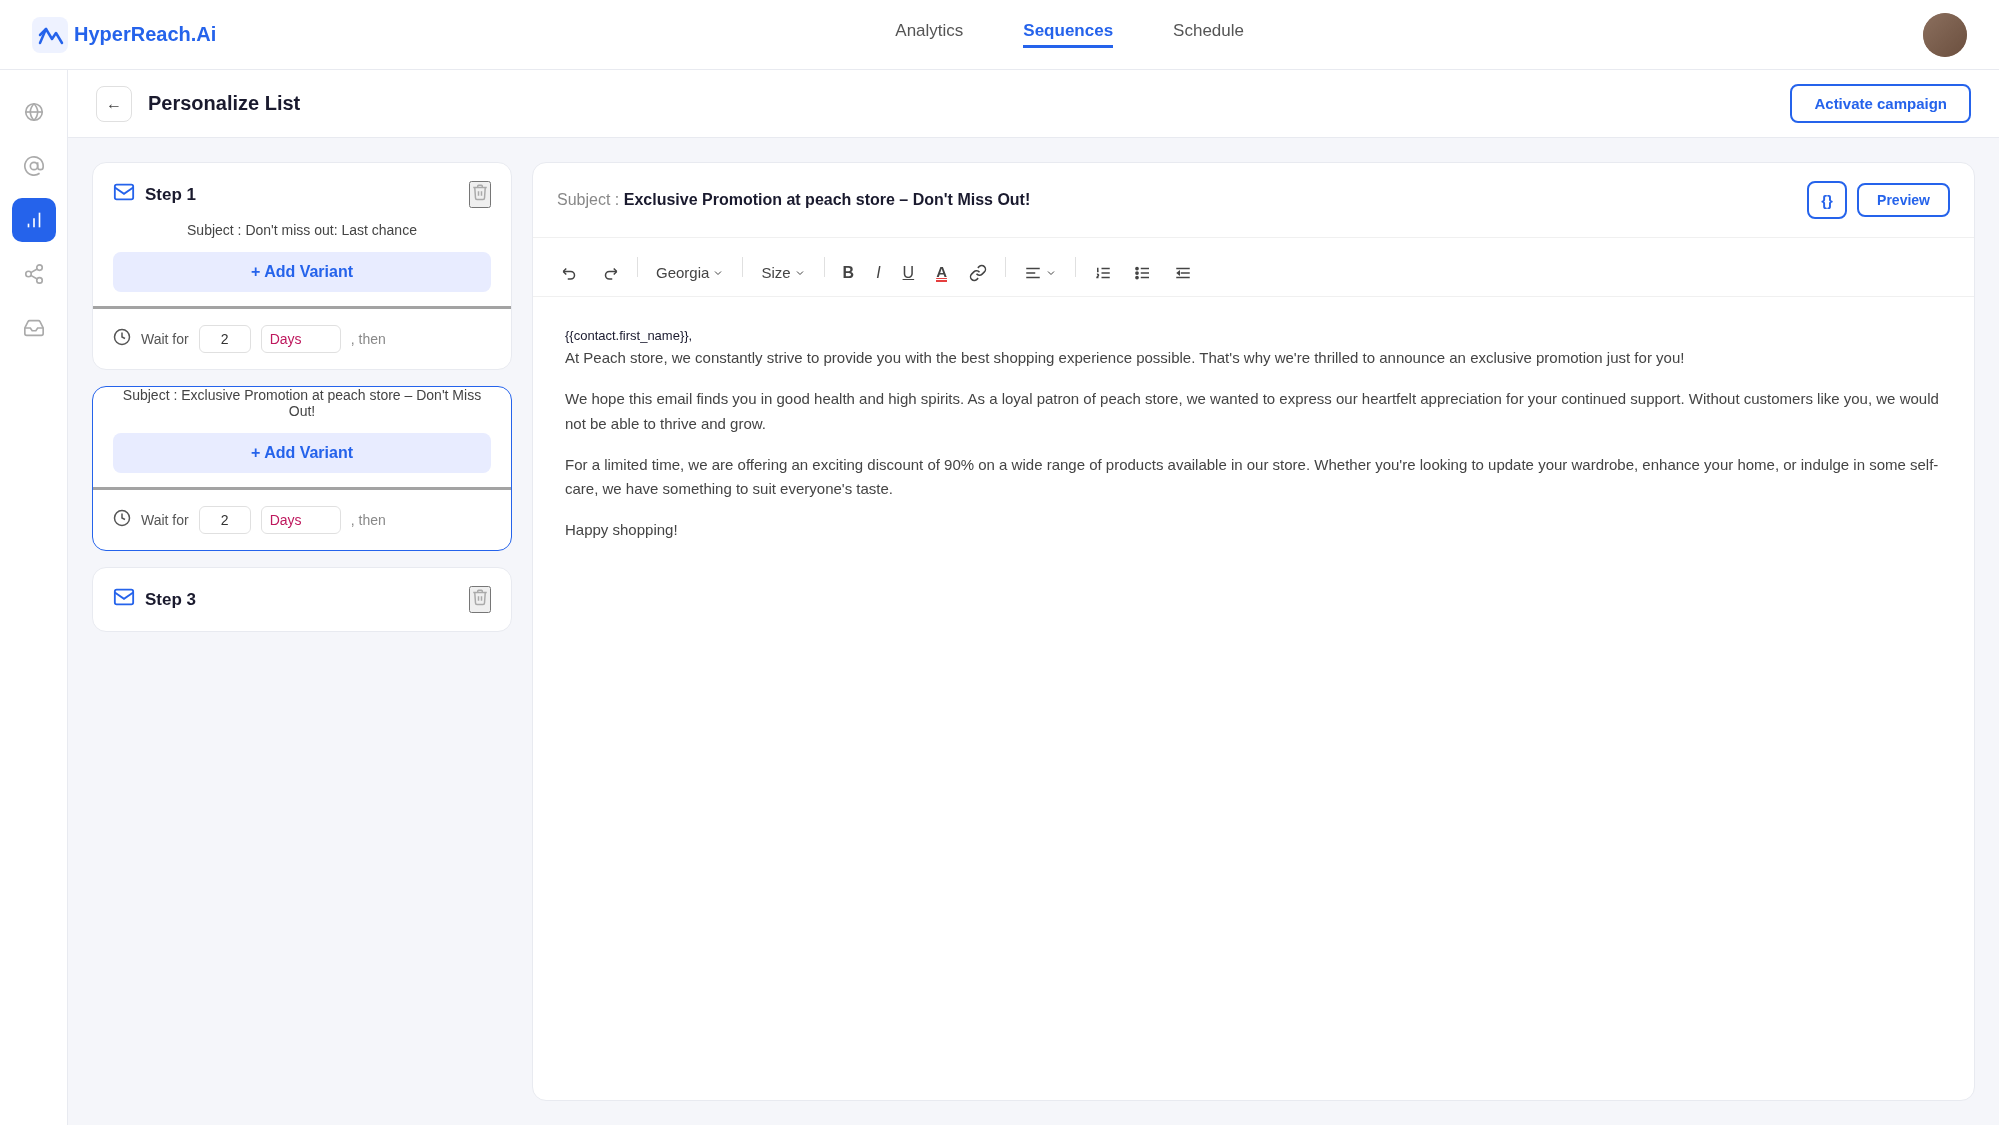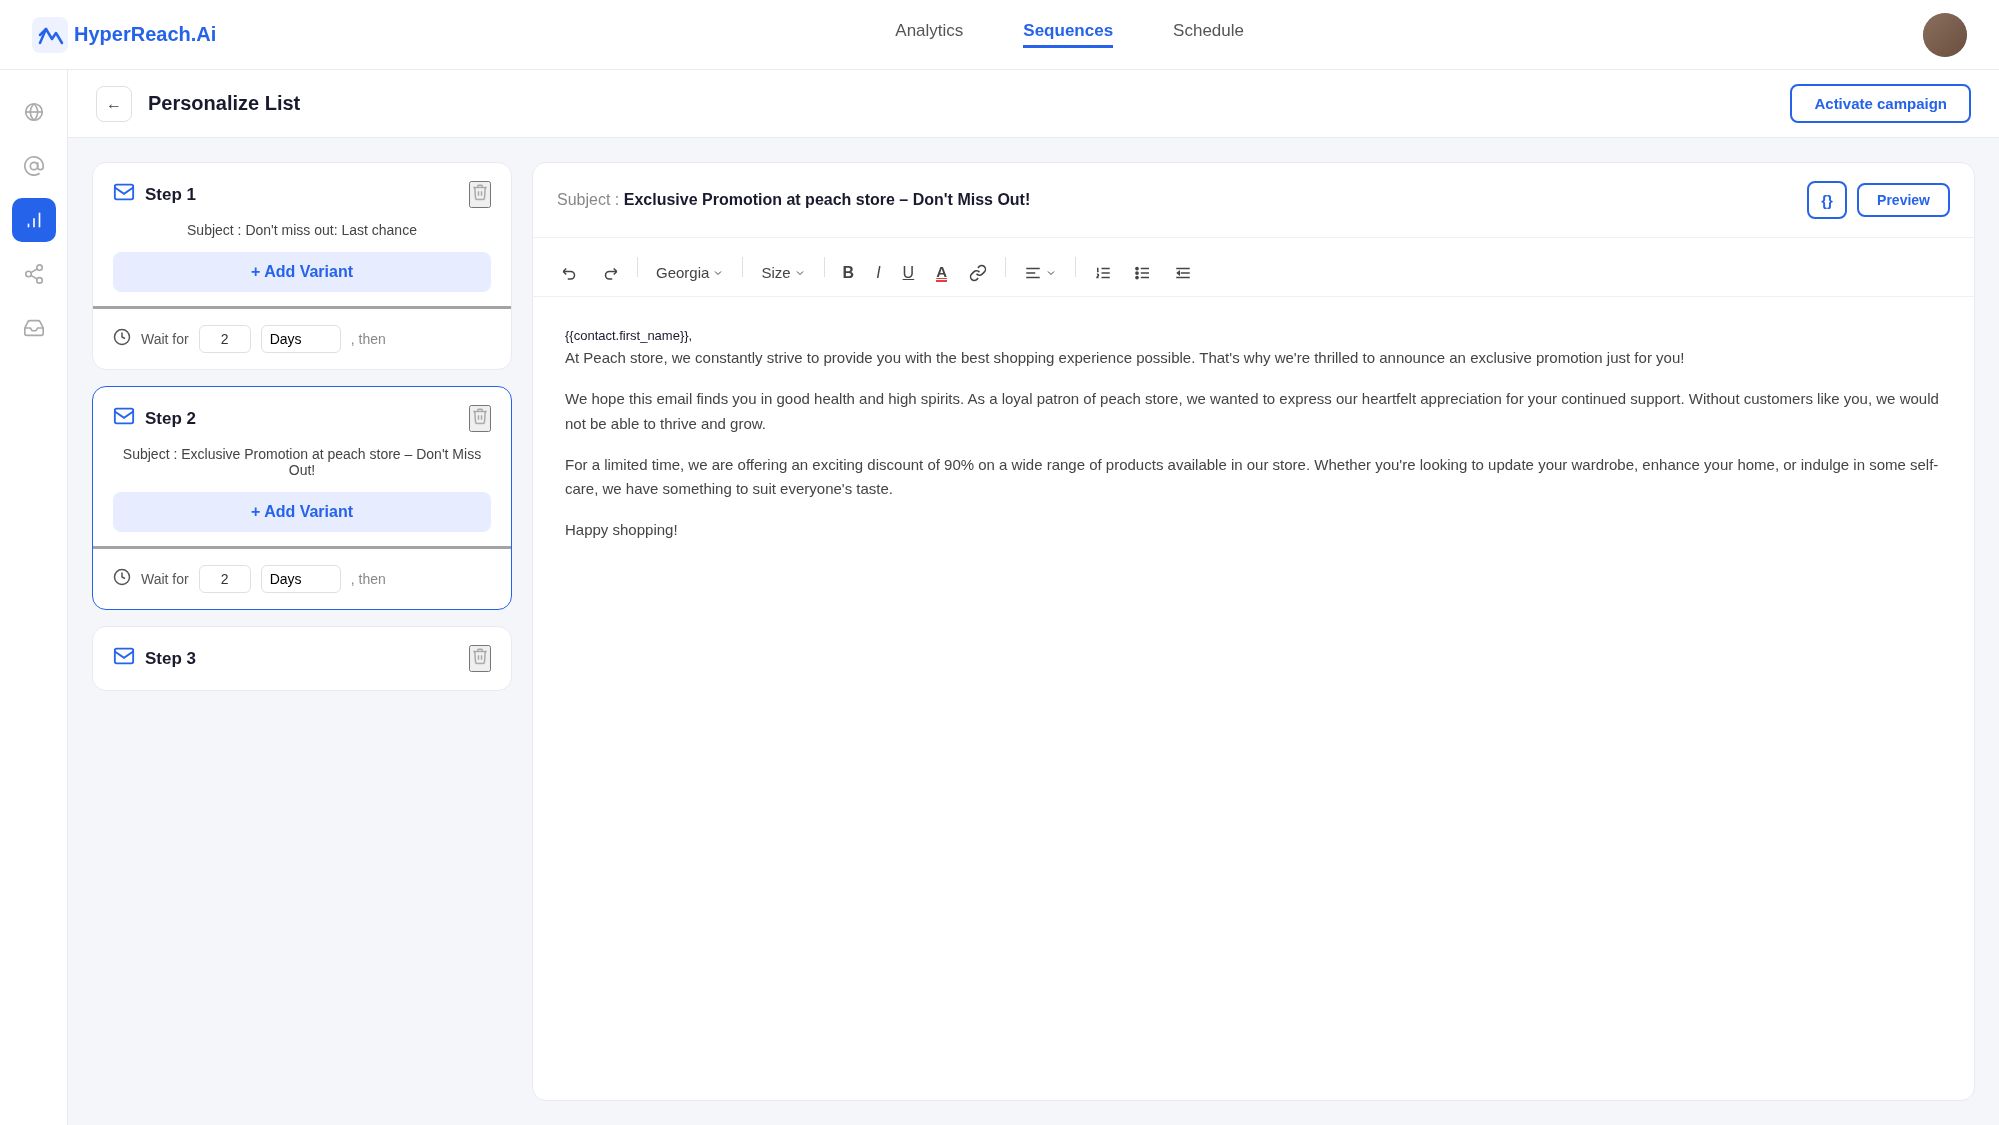--- a/index.html
+++ b/index.html
@@ -250,21 +250,21 @@
       padding: 5px 8px;
       font-size: 14px;
       text-align: center;
       color: #333;
     }
     .days-select {
       border: 1px solid #e0e0e0;
       border-radius: 6px;
       padding: 5px 8px;
       font-size: 14px;
-      color: #000000;
+      color: #be185d;
       background: #fff;
       appearance: none;
       cursor: pointer;
       min-width: 80px;
     }
     .then-text { color: #888; font-size: 14px; }
 
     
     .editor-panel {
       flex: 1;
@@ -499,39 +499,20 @@
             <select class="days-select">
               <option>Days</option>
               <option>Hours</option>
               <option>Weeks</option>
             </select>
             <span class="then-text">, then</span>
           </div>
         </div>
 
         <div class="step-card active">
-          <div class="step-header">
-            <div class="step-title-area">
-              <span class="step-email-icon">
-                <svg width="22" height="22" viewBox="0 0 24 24" fill="none" stroke="#2563eb" stroke-width="2">
-                    <rect x="2" y="4" width="20" height="16" rx="2"></rect>
-                    <path d="M2 7l10 7 10-7"></path>
-                  </svg>
-              </span>
-              <span class="step-title">Step 2</span>
-            </div>
-            <button class="delete-btn">
-              <svg width="18" height="18" viewBox="0 0 24 24" fill="none" stroke="#aaa" stroke-width="2">
-                  <polyline points="3 6 5 6 21 6"></polyline>
-                  <path d="M19 6l-1 14a2 2 0 01-2 2H8a2 2 0 01-2-2L5 6"></path>
-                  <path d="M10 11v6M14 11v6"></path>
-                  <path d="M9 6V4a1 1 0 011-1h4a1 1 0 011 1v2"></path>
-                </svg>
-            </button>
-          </div>
           <div class="step-subject">
             <span>Subject :</span> <span>Exclusive Promotion at peach store – Don't Miss Out!</span>
           </div>
           <button class="add-variant-btn">+ Add Variant</button>
           <div class="step-footer">
             <span class="clock-icon">
               <svg width="18" height="18" viewBox="0 0 24 24" fill="none" stroke="#555" stroke-width="2">
                   <circle cx="12" cy="12" r="10"></circle>
                   <path d="M12 6v6l4 2"></path>
                 </svg>

